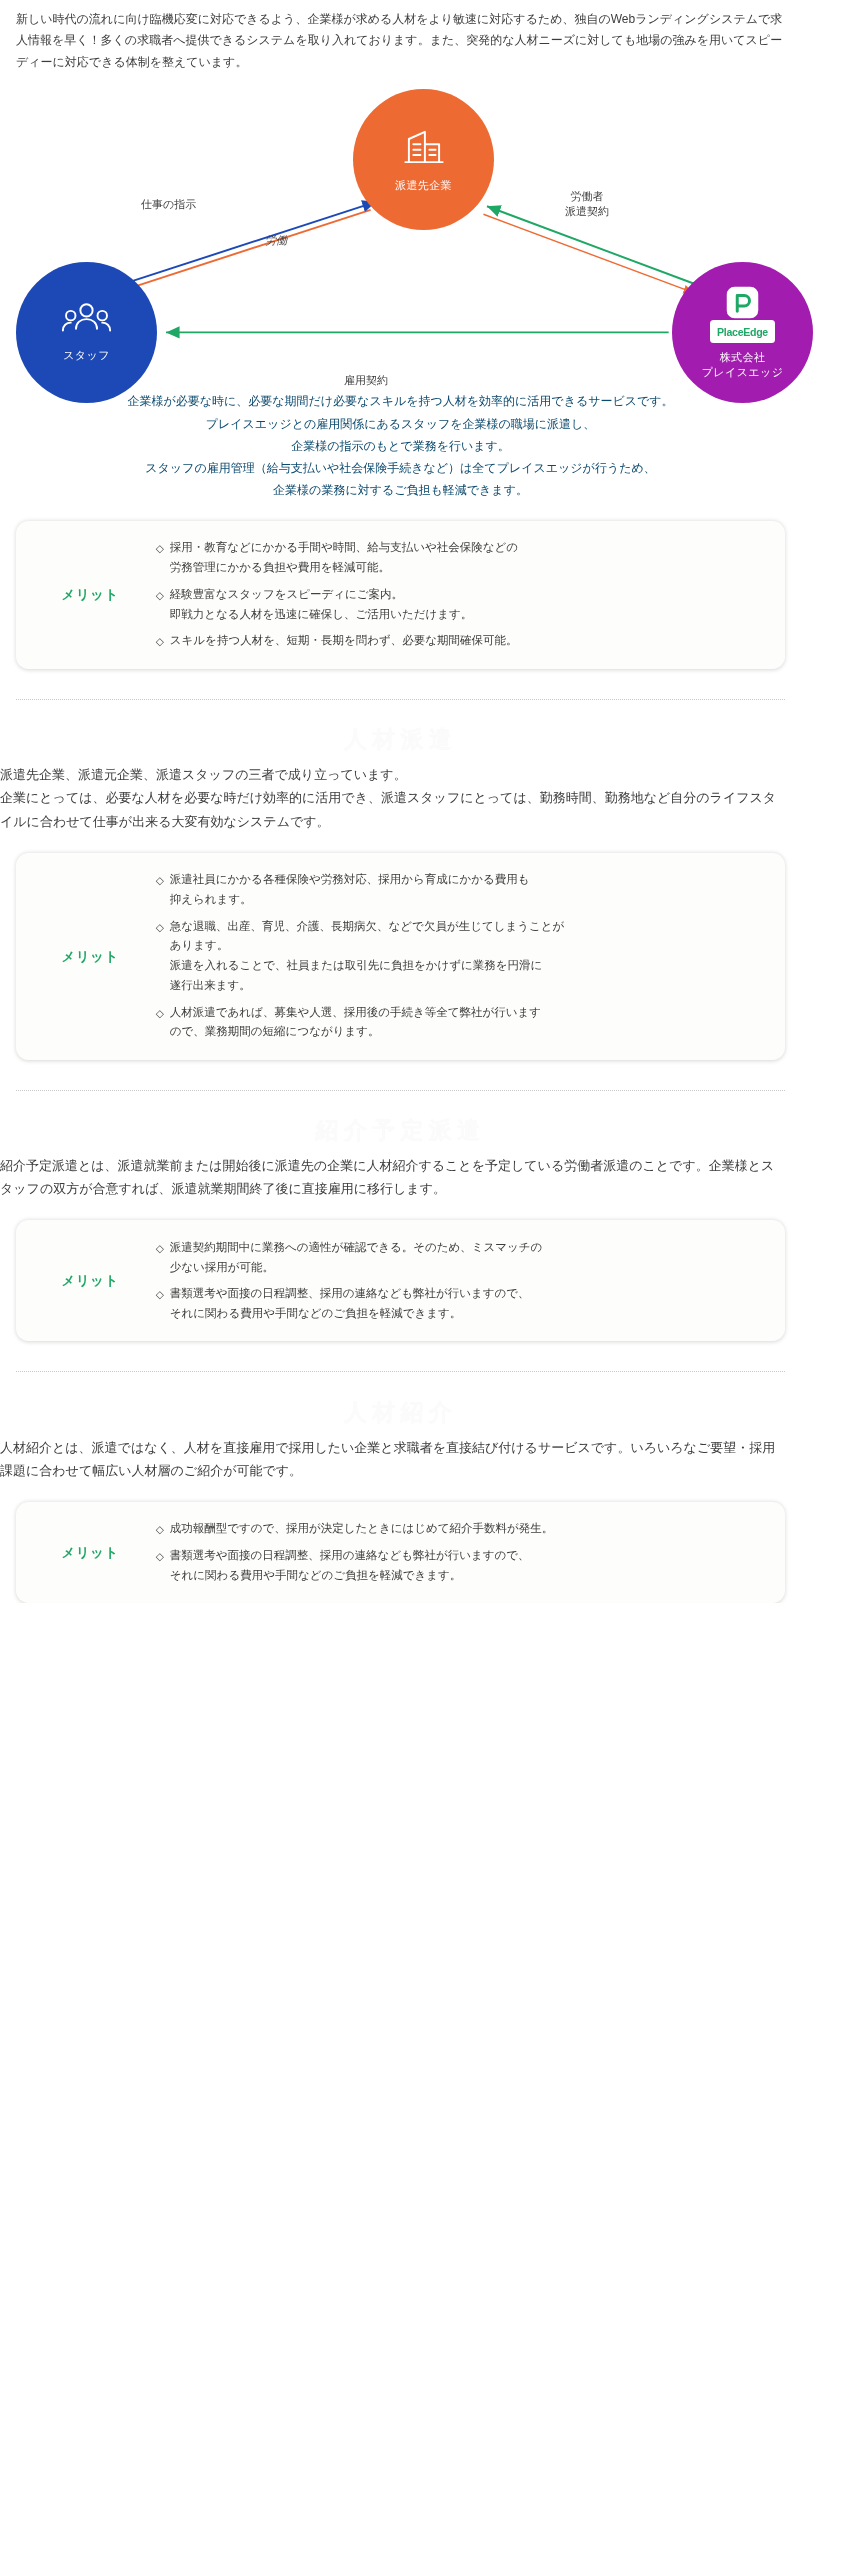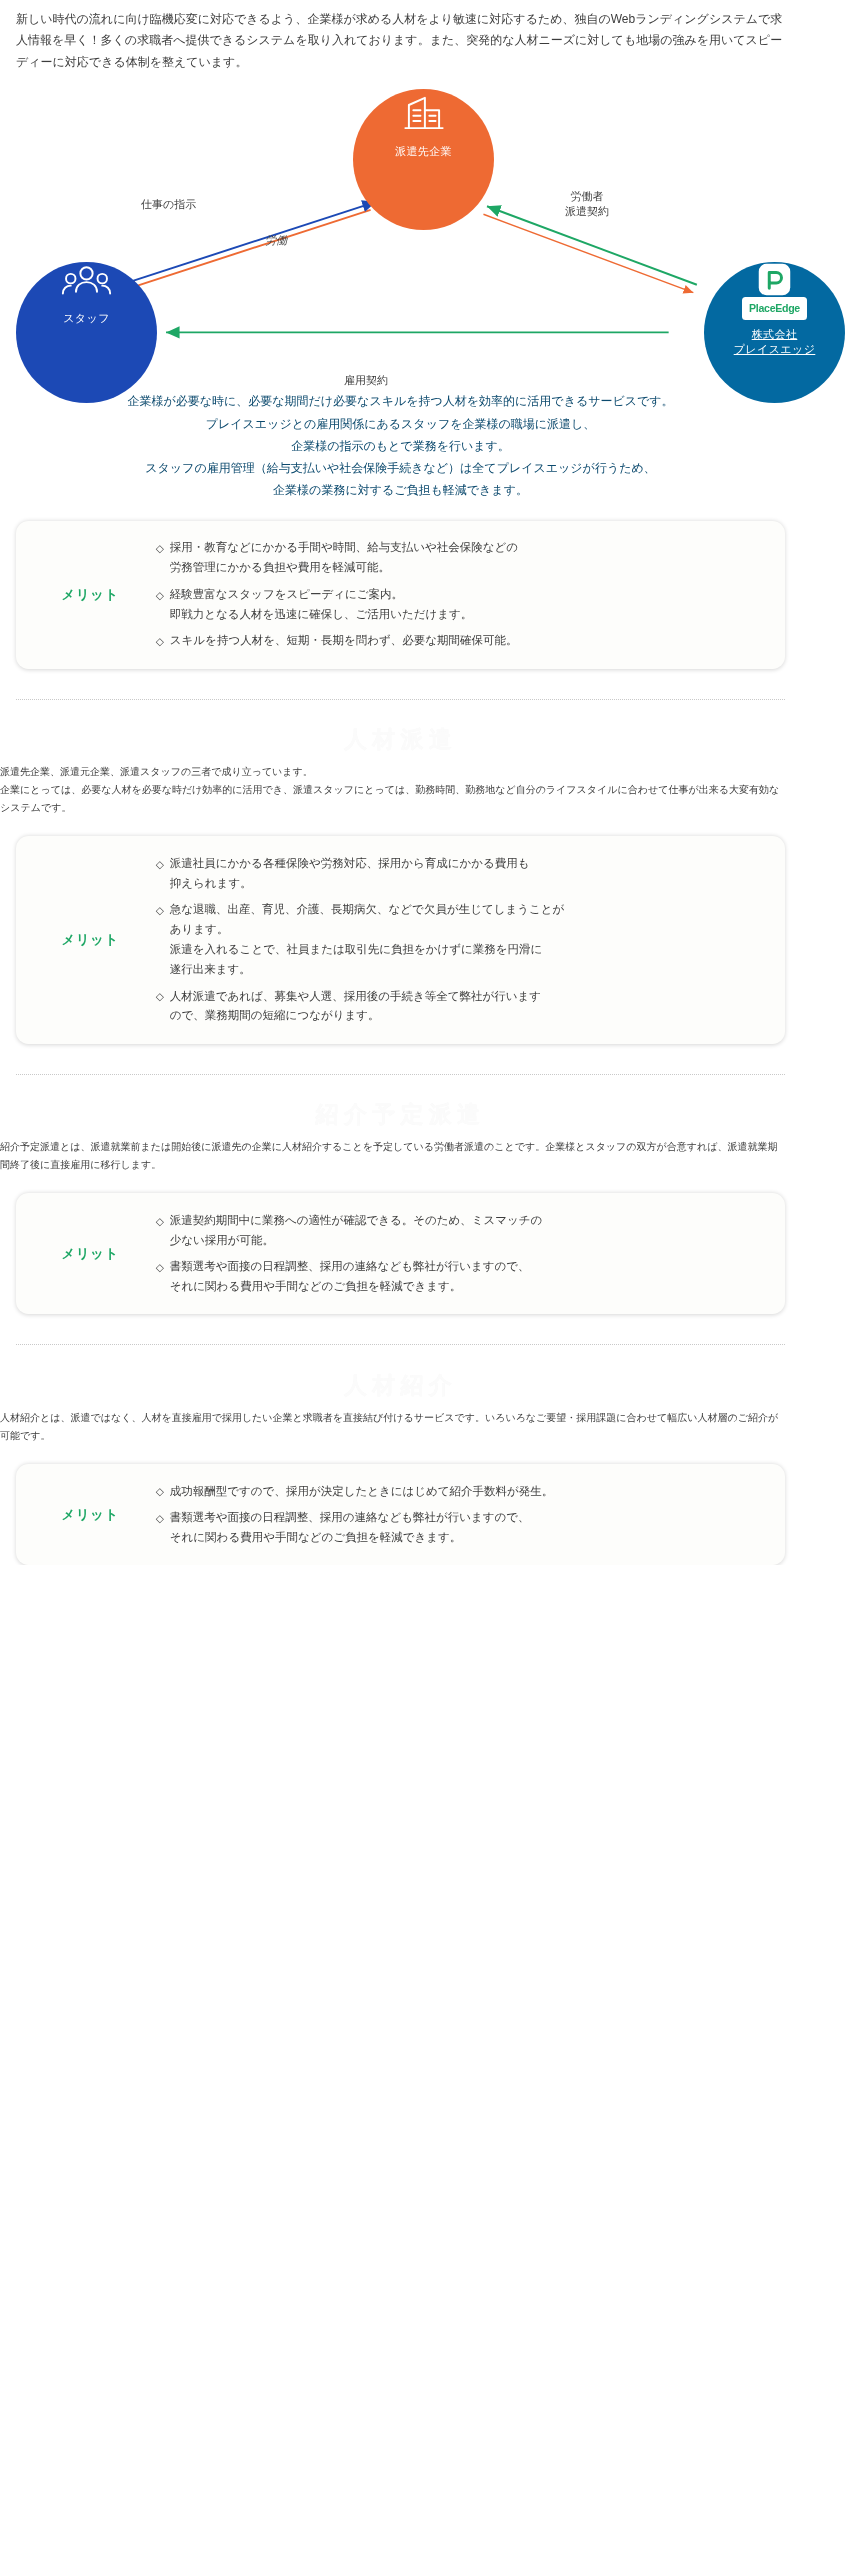--- a/index.html
+++ b/index.html
@@ -27,38 +27,38 @@
     position: relative;
     height: 291px;
     margin: 16px 0 5.3px 0;
   }
   .node {
     position: absolute;
     border-radius: 50%;
     display: flex;
     flex-direction: column;
     align-items: center;
-    justify-content: flex-start;
+    justify-content: center;
     color: #fff;
     text-align: center;
   }
   .node-client {
     width: 141px; height: 141px;
     background: #ee6a33;
     left: 353px; top: 0px;
   }
   .node-staff {
     width: 141px; height: 141px;
     background: #1c49b5;
     left: 16px; top: 173px;
   }
   .node-company {
     width: 141px; height: 141px;
-    background: #0369a1;
-    left: 704px; top: 173px; text-decoration: underline;
+    background: #a21caf;
+    left: 672px; top: 173px;
   }
   .node-label {
     font-size: 11px;
     margin-top: 5.3px;
     letter-spacing: 0.4px;
   }
   .node-label.two-line { line-height: 1.35; }
   .brand-box {
     background: #fff;
     color: #1ea765;
@@ -143,21 +143,21 @@
   .sec-head {
     text-align: center;
     font-size: 23px;
     font-weight: bold;
     color: #fbfbfb;
     letter-spacing: 5.3px;
     margin: 19.4px 0 3.5px 0;
     text-shadow: 0 0 0.9px rgba(0,0,0,0.04);
   }
   .sec-body {
-    font-size: 10px;
+    font-size: 13px;
     line-height: 1.8;
     padding: 0 16px 0 0;
     color: #3c3c3c;
   }
   .sec-body p { margin: 0; }
 
   .section { padding: 0 0 0 0; }
 
   svg { display: block; }
 </style>

